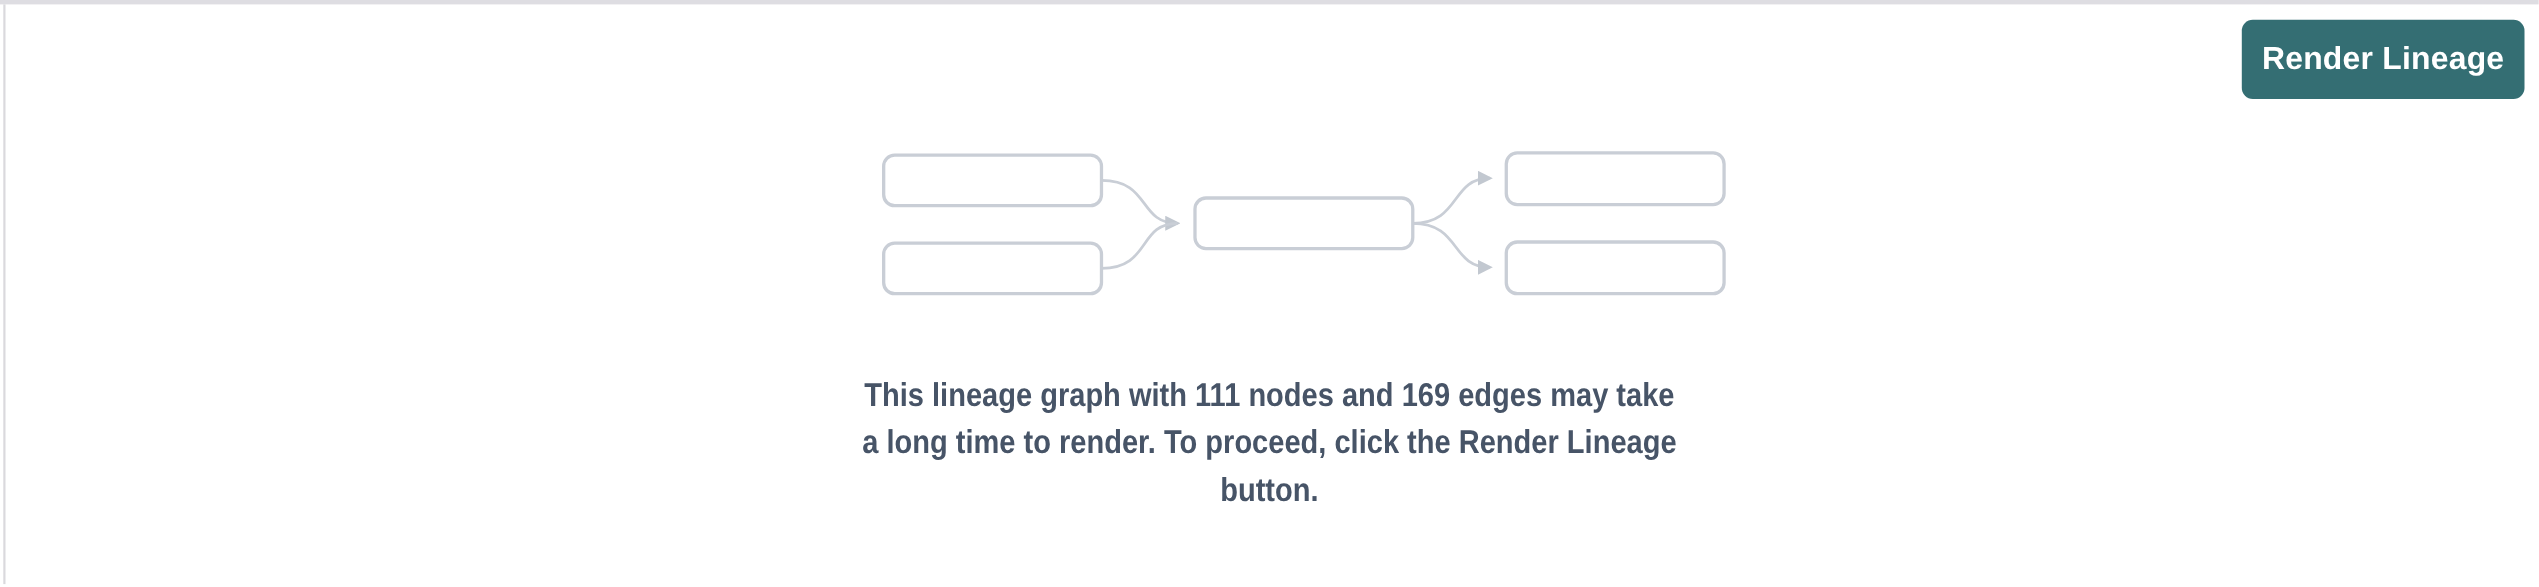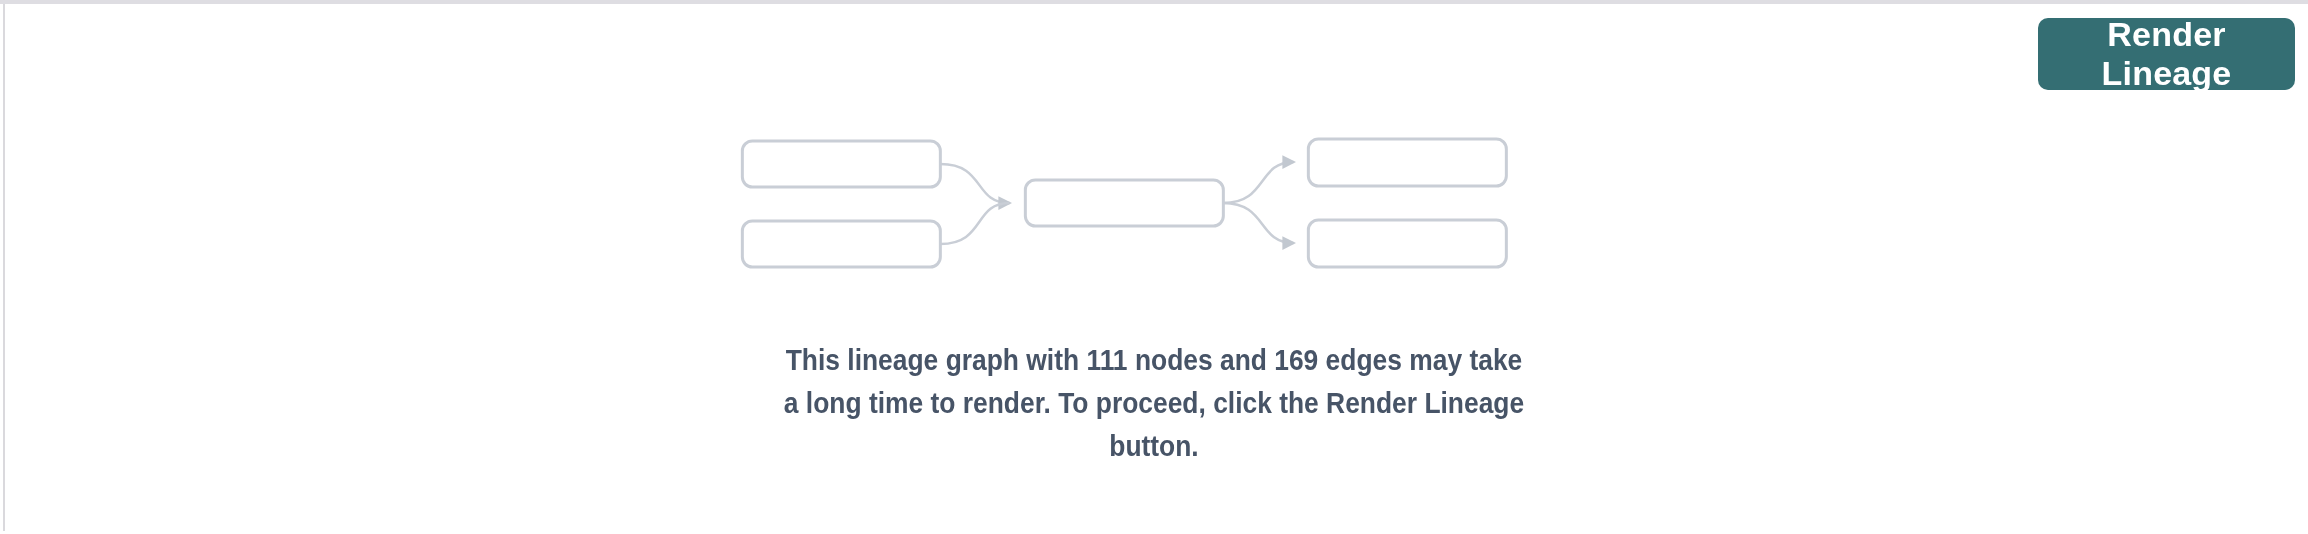--- a/index.html
+++ b/index.html
@@ -26,36 +26,36 @@
   }
   .render-btn {
     position: absolute;
     top: 18px; right: 13px;
     width: 257px; height: 72px;
     background: #346e73;
     border: none;
     border-radius: 10px;
     color: #ffffff;
     font-family: "Liberation Sans", sans-serif;
-    font-size: 34px;
+    font-size: 29px;
     font-weight: 700;
     display: flex;
     align-items: center;
     justify-content: center;
     cursor: pointer;
     letter-spacing: 0.2px;
   }
   .content {
     position: absolute;
     top: 134px;
     left: 50%;
     transform: translateX(-50%);
     display: flex;
     flex-direction: column;
-    align-items: flex-start;
+    align-items: flex-end;
   }
   .diagram-svg {
     display: block;
     width: 780px;
     height: 136px;
   }
   .message {
     margin-top: 68px;
     text-align: center;
     color: #475467;

